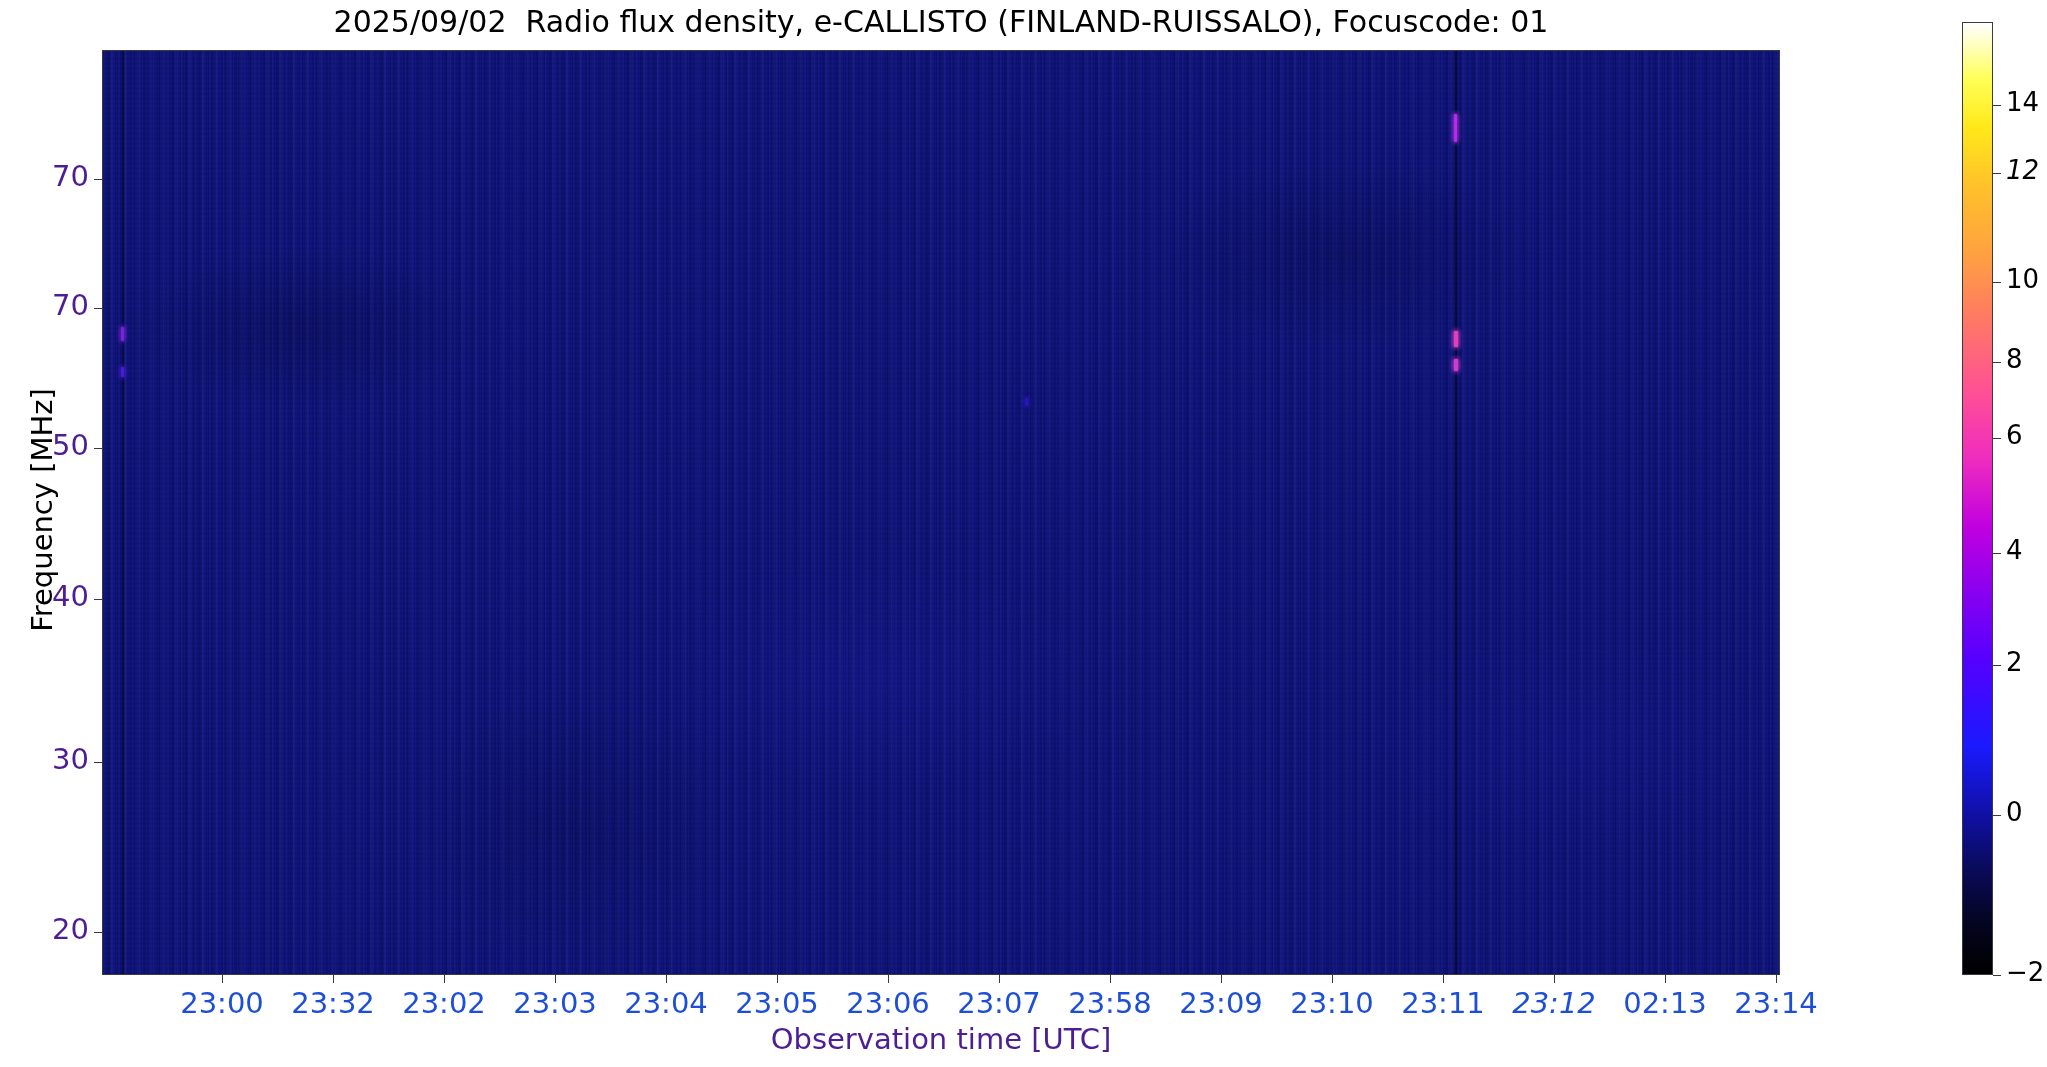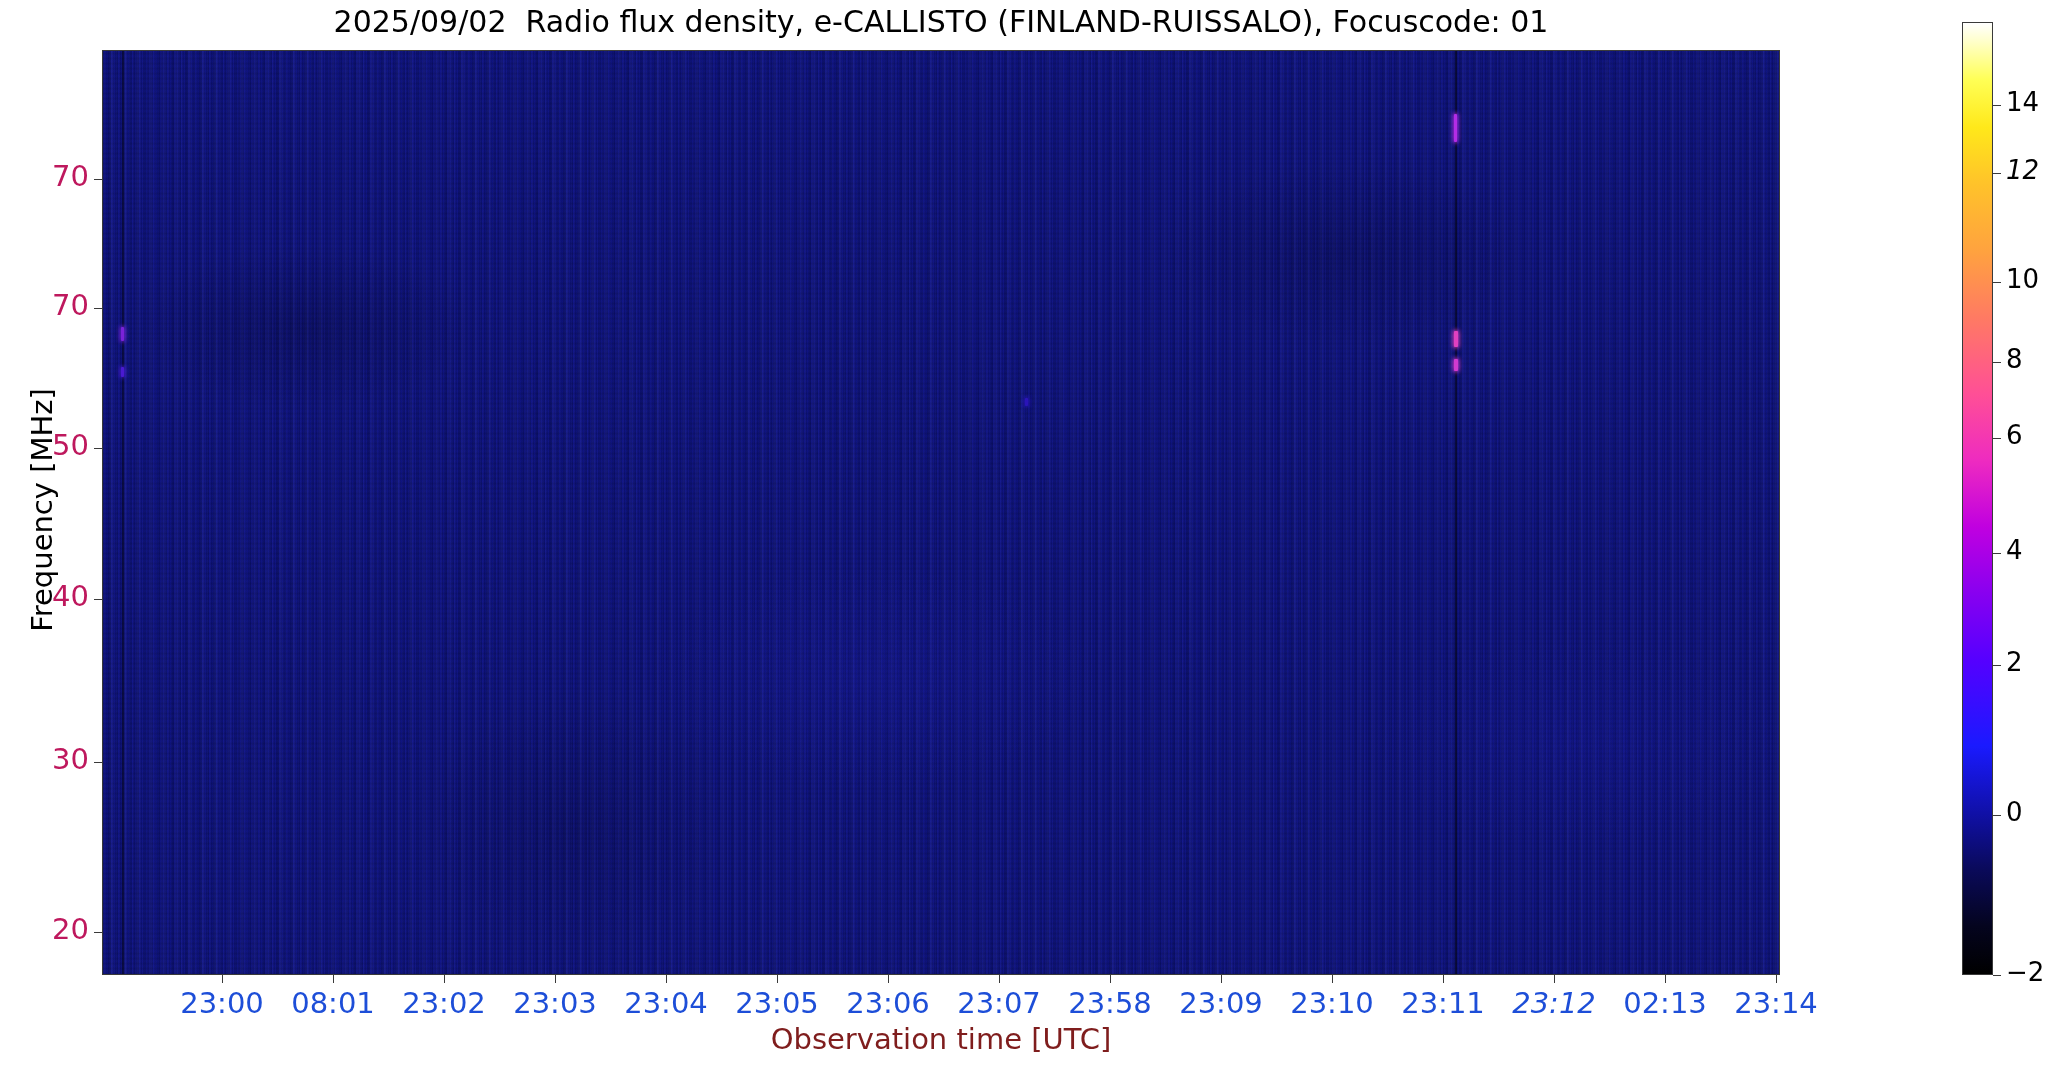--- a/index.html
+++ b/index.html
@@ -118,21 +118,21 @@
     left: 94px;
     width: 8px;
     height: 1px;
     background: #3a3a3a;
   }
   .ytick-label {
     position: absolute;
     right: 1958px;
     text-align: right;
     font-size: 29px;
-    color: #be185d;
+    color: #4c1d95;
     white-space: nowrap;
   }
   .xtick-mark {
     position: absolute;
     top: 975px;
     width: 1px;
     height: 8px;
     background: #3a3a3a;
   }
   .xtick-label {
@@ -156,21 +156,21 @@
     transform: rotate(-90deg);
     white-space: nowrap;
   }
   #xlabel {
     position: absolute;
     left: 102px;
     top: 1022px;
     width: 1678px;
     text-align: center;
     font-size: 29px;
-    color: #7f1d1d;
+    color: #4c1d95;
     white-space: nowrap;
   }
 
   
   #colorbar-wrap {
     position: absolute;
     left: 1962px;
     top: 22px;
     width: 31px;
     height: 953px;
@@ -255,21 +255,21 @@
     <div class="ytick-label" style="top: 742px;">30</div>
     <div class="ytick-mark" style="top: 932px;"></div>
     <div class="ytick-label" style="top: 912px;">20</div>
   </div>
 <div id="ylabel">Frequency [MHz]</div>
 
 <div id="xtick-container">
     <div class="xtick-mark" style="left: 222px;"></div>
     <div class="xtick-label" style="left: 222px;">23:00</div>
     <div class="xtick-mark" style="left: 333px;"></div>
-    <div class="xtick-label" style="left: 333px;">08:01</div>
+    <div class="xtick-label" style="left: 333px;">23:32</div>
     <div class="xtick-mark" style="left: 444px;"></div>
     <div class="xtick-label" style="left: 444px;">23:02</div>
     <div class="xtick-mark" style="left: 555px;"></div>
     <div class="xtick-label" style="left: 555px;">23:03</div>
     <div class="xtick-mark" style="left: 666px;"></div>
     <div class="xtick-label" style="left: 666px;">23:04</div>
     <div class="xtick-mark" style="left: 777px;"></div>
     <div class="xtick-label" style="left: 777px;">23:05</div>
     <div class="xtick-mark" style="left: 888px;"></div>
     <div class="xtick-label" style="left: 888px;">23:06</div>

